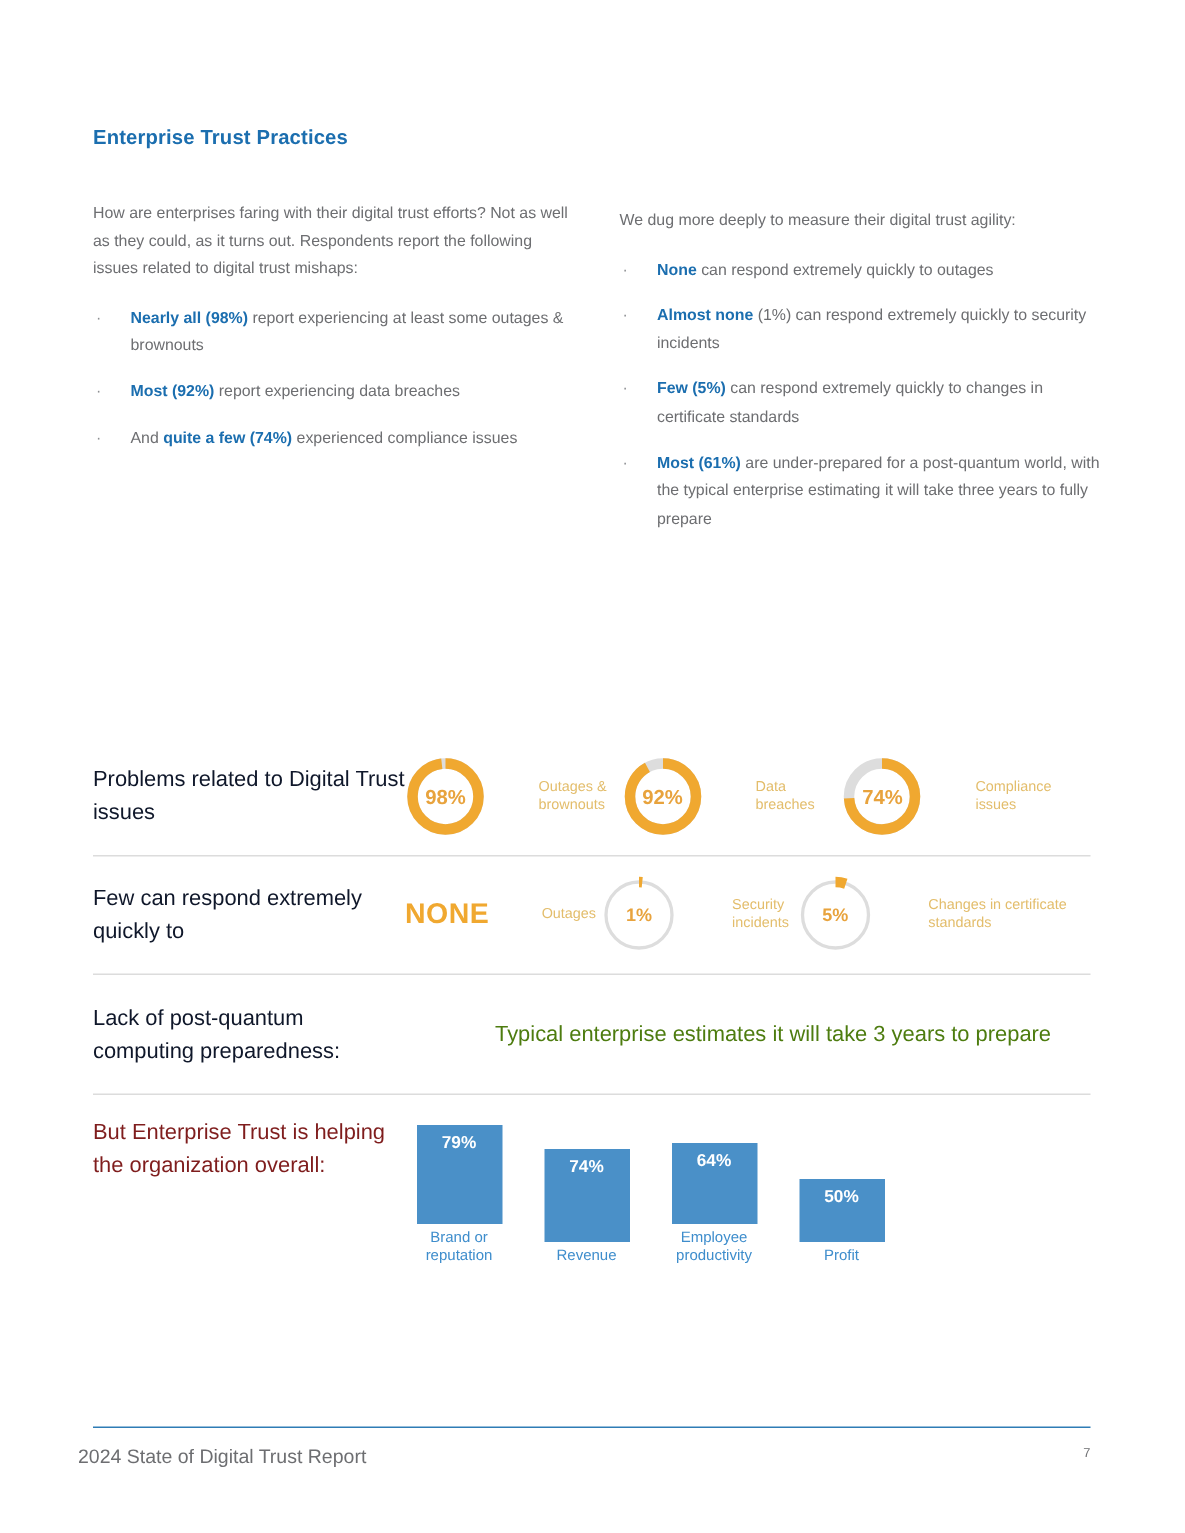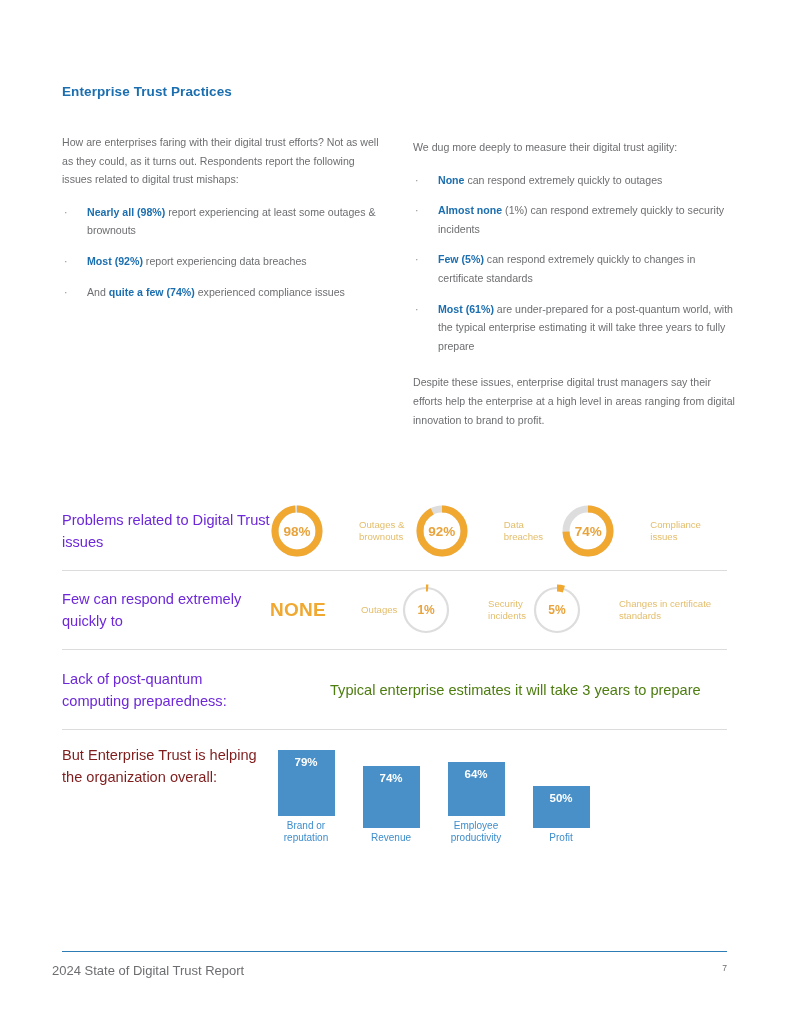--- a/index.html
+++ b/index.html
@@ -87,21 +87,21 @@
   .info-row.r1 { height: 79px; }
   .info-row.r2 { height: 79px; }
   .info-row.r3 { height: 80px; }
   .info-row.r4 { height: 125px; border-bottom: none; align-items: flex-start; }
 
   .row-label {
     width: 208px;
     flex: 0 0 208px;
     font-size: 14.6px;
     line-height: 22px;
-    color: #6d28d9;
+    color: #0f172a;
   }
   .row-label.blue {
     color: #7f1d1d;
     padding-top: 14px;
   }
 
   .stats {
     flex: 1 1 auto;
     display: flex;
     align-items: center;
@@ -248,21 +248,20 @@
       <li>
         <span class="dot">·</span><span class="hl">Almost none</span><span> (1%) can respond extremely quickly to security incidents</span>
       </li>
       <li>
         <span class="dot">·</span><span class="hl">Few (5%)</span><span> can respond extremely quickly to changes in certificate standards</span>
       </li>
       <li>
         <span class="dot">·</span><span class="hl">Most (61%)</span><span> are under-prepared for a post-quantum world, with the typical enterprise estimating it will take three years to fully prepare</span>
       </li>
     </ul>
-    <p class="para tail-para">Despite these issues, enterprise digital trust managers say their efforts help the enterprise at a high level in areas ranging from digital innovation to brand to profit.</p>
   </div>
 
   <div class="info">
 
     <div class="info-row r1">
       <div class="row-label">Problems related to Digital Trust issues</div>
       <div class="stats">
         <div class="stat" style="width:148px">
           <div class="donut">
             <svg width="54" height="54" viewBox="0 0 54 54" aria-hidden="true">

